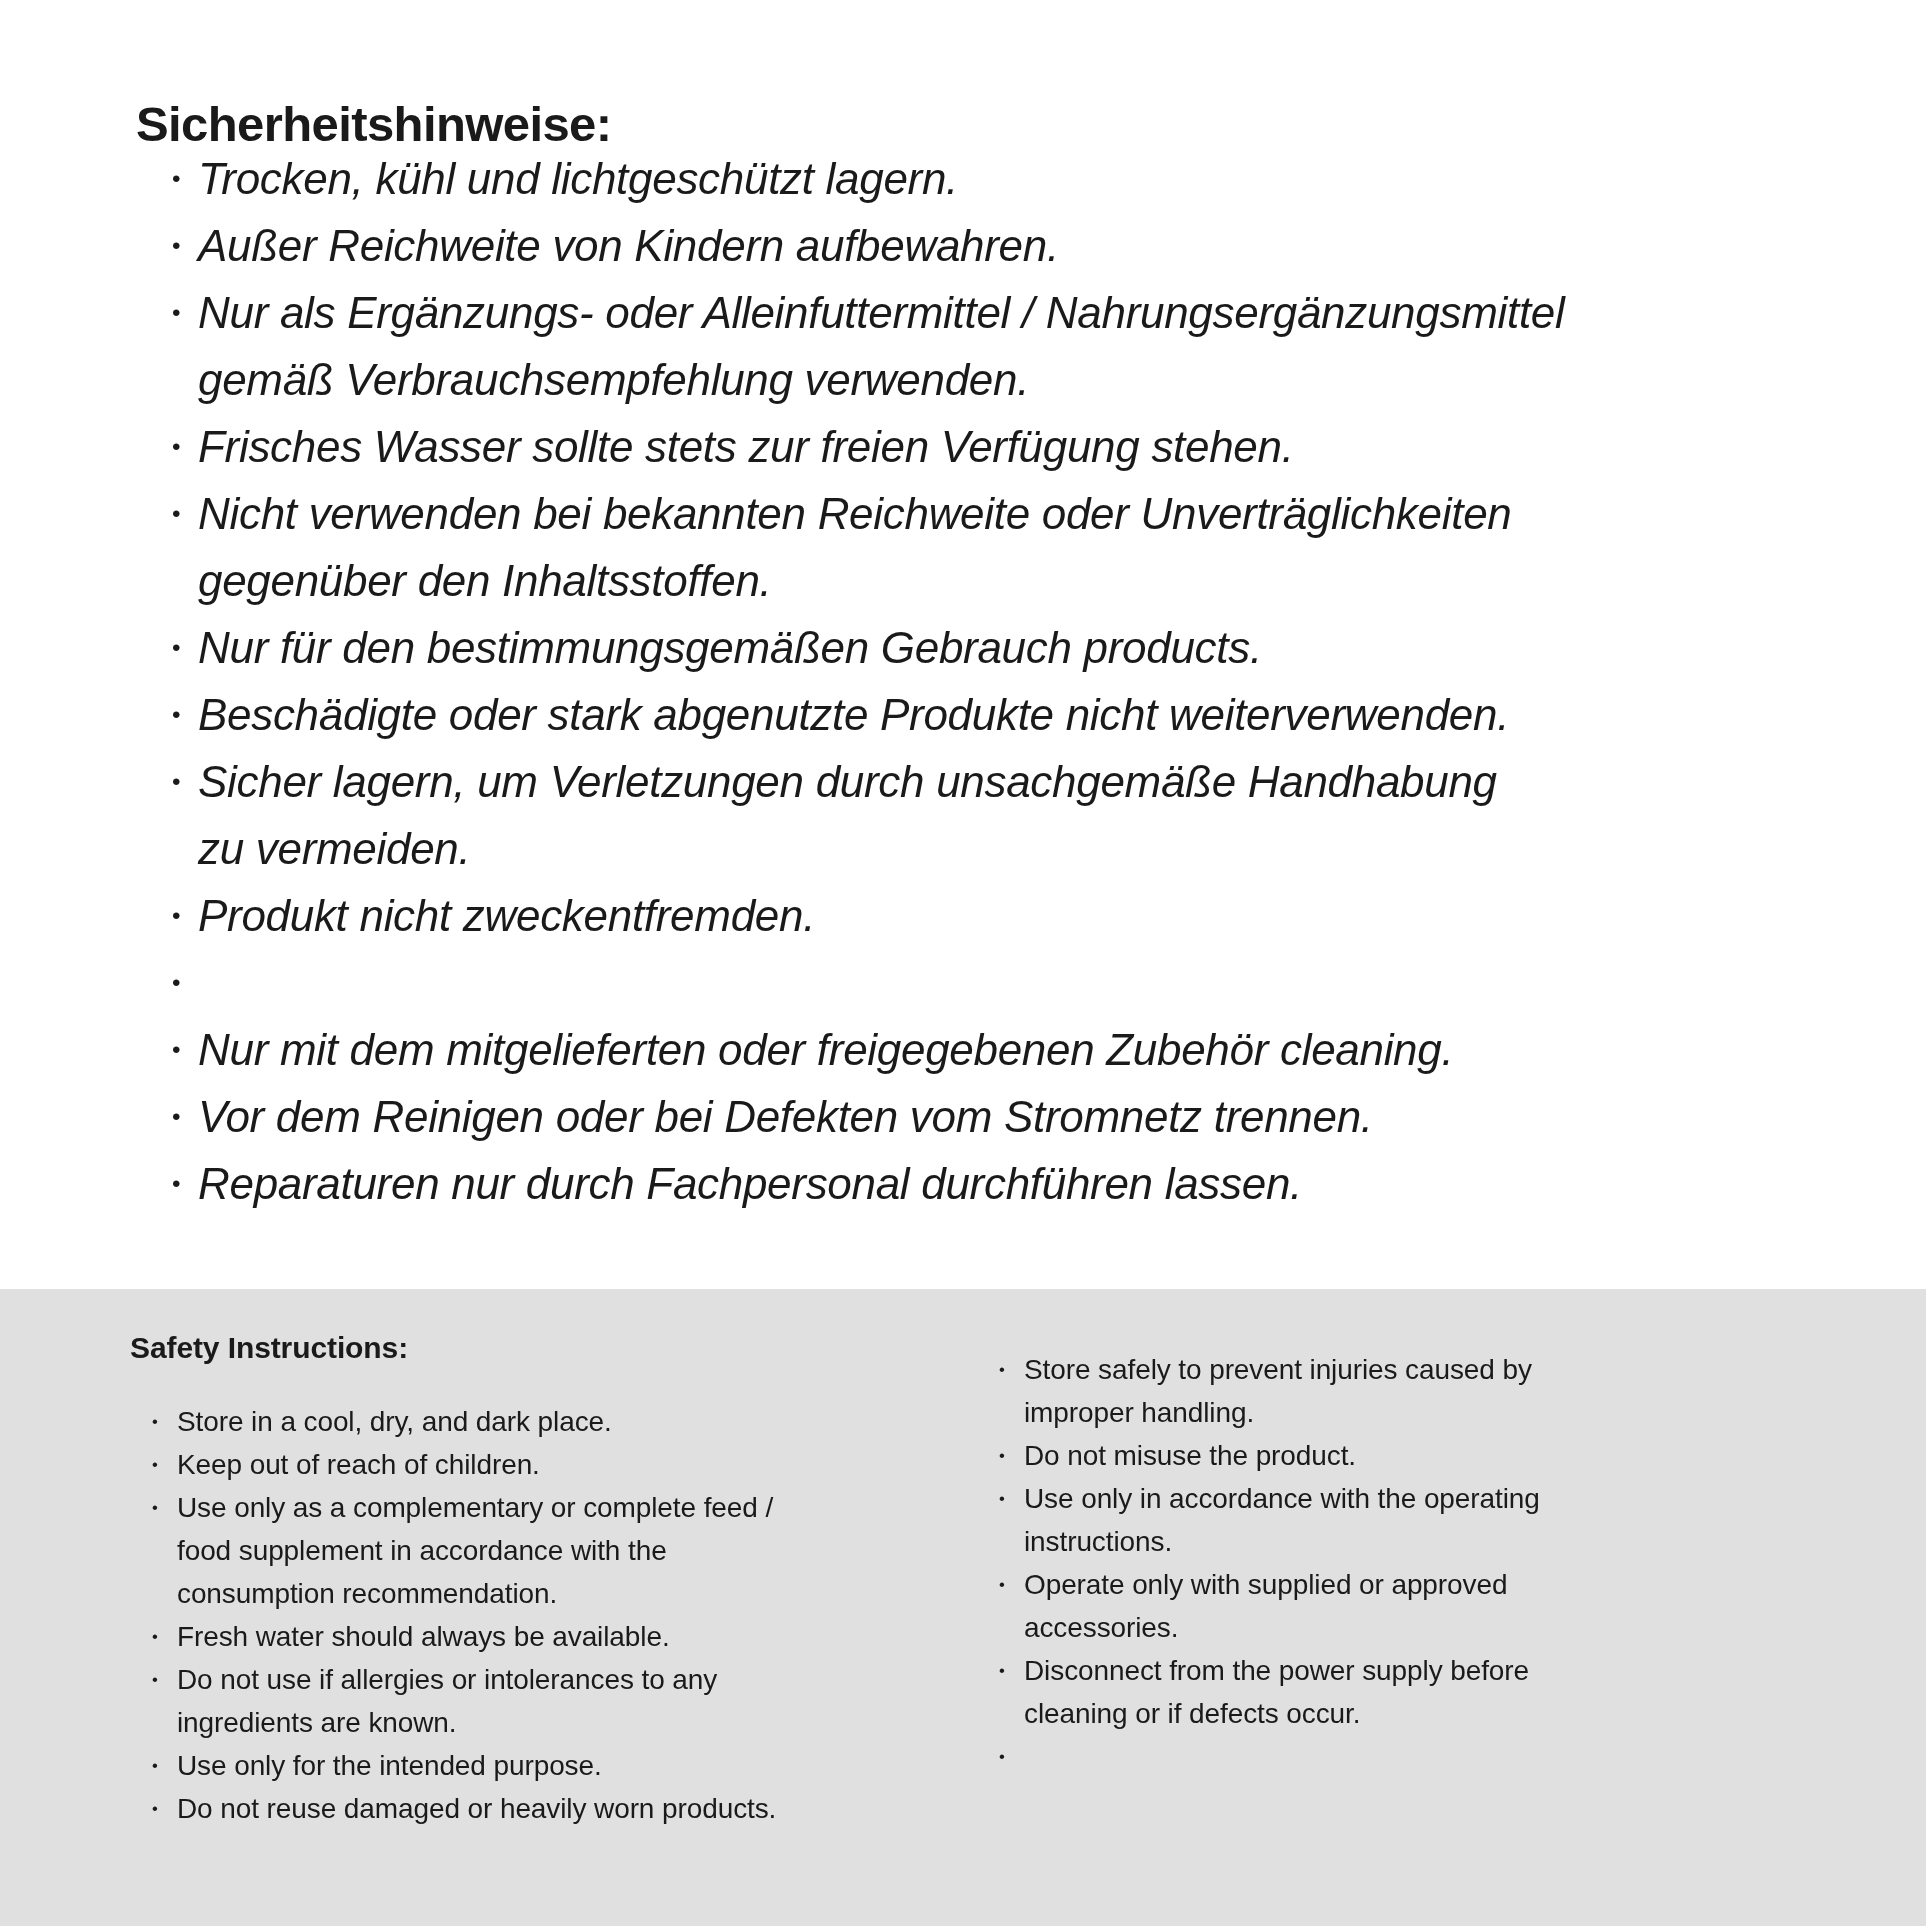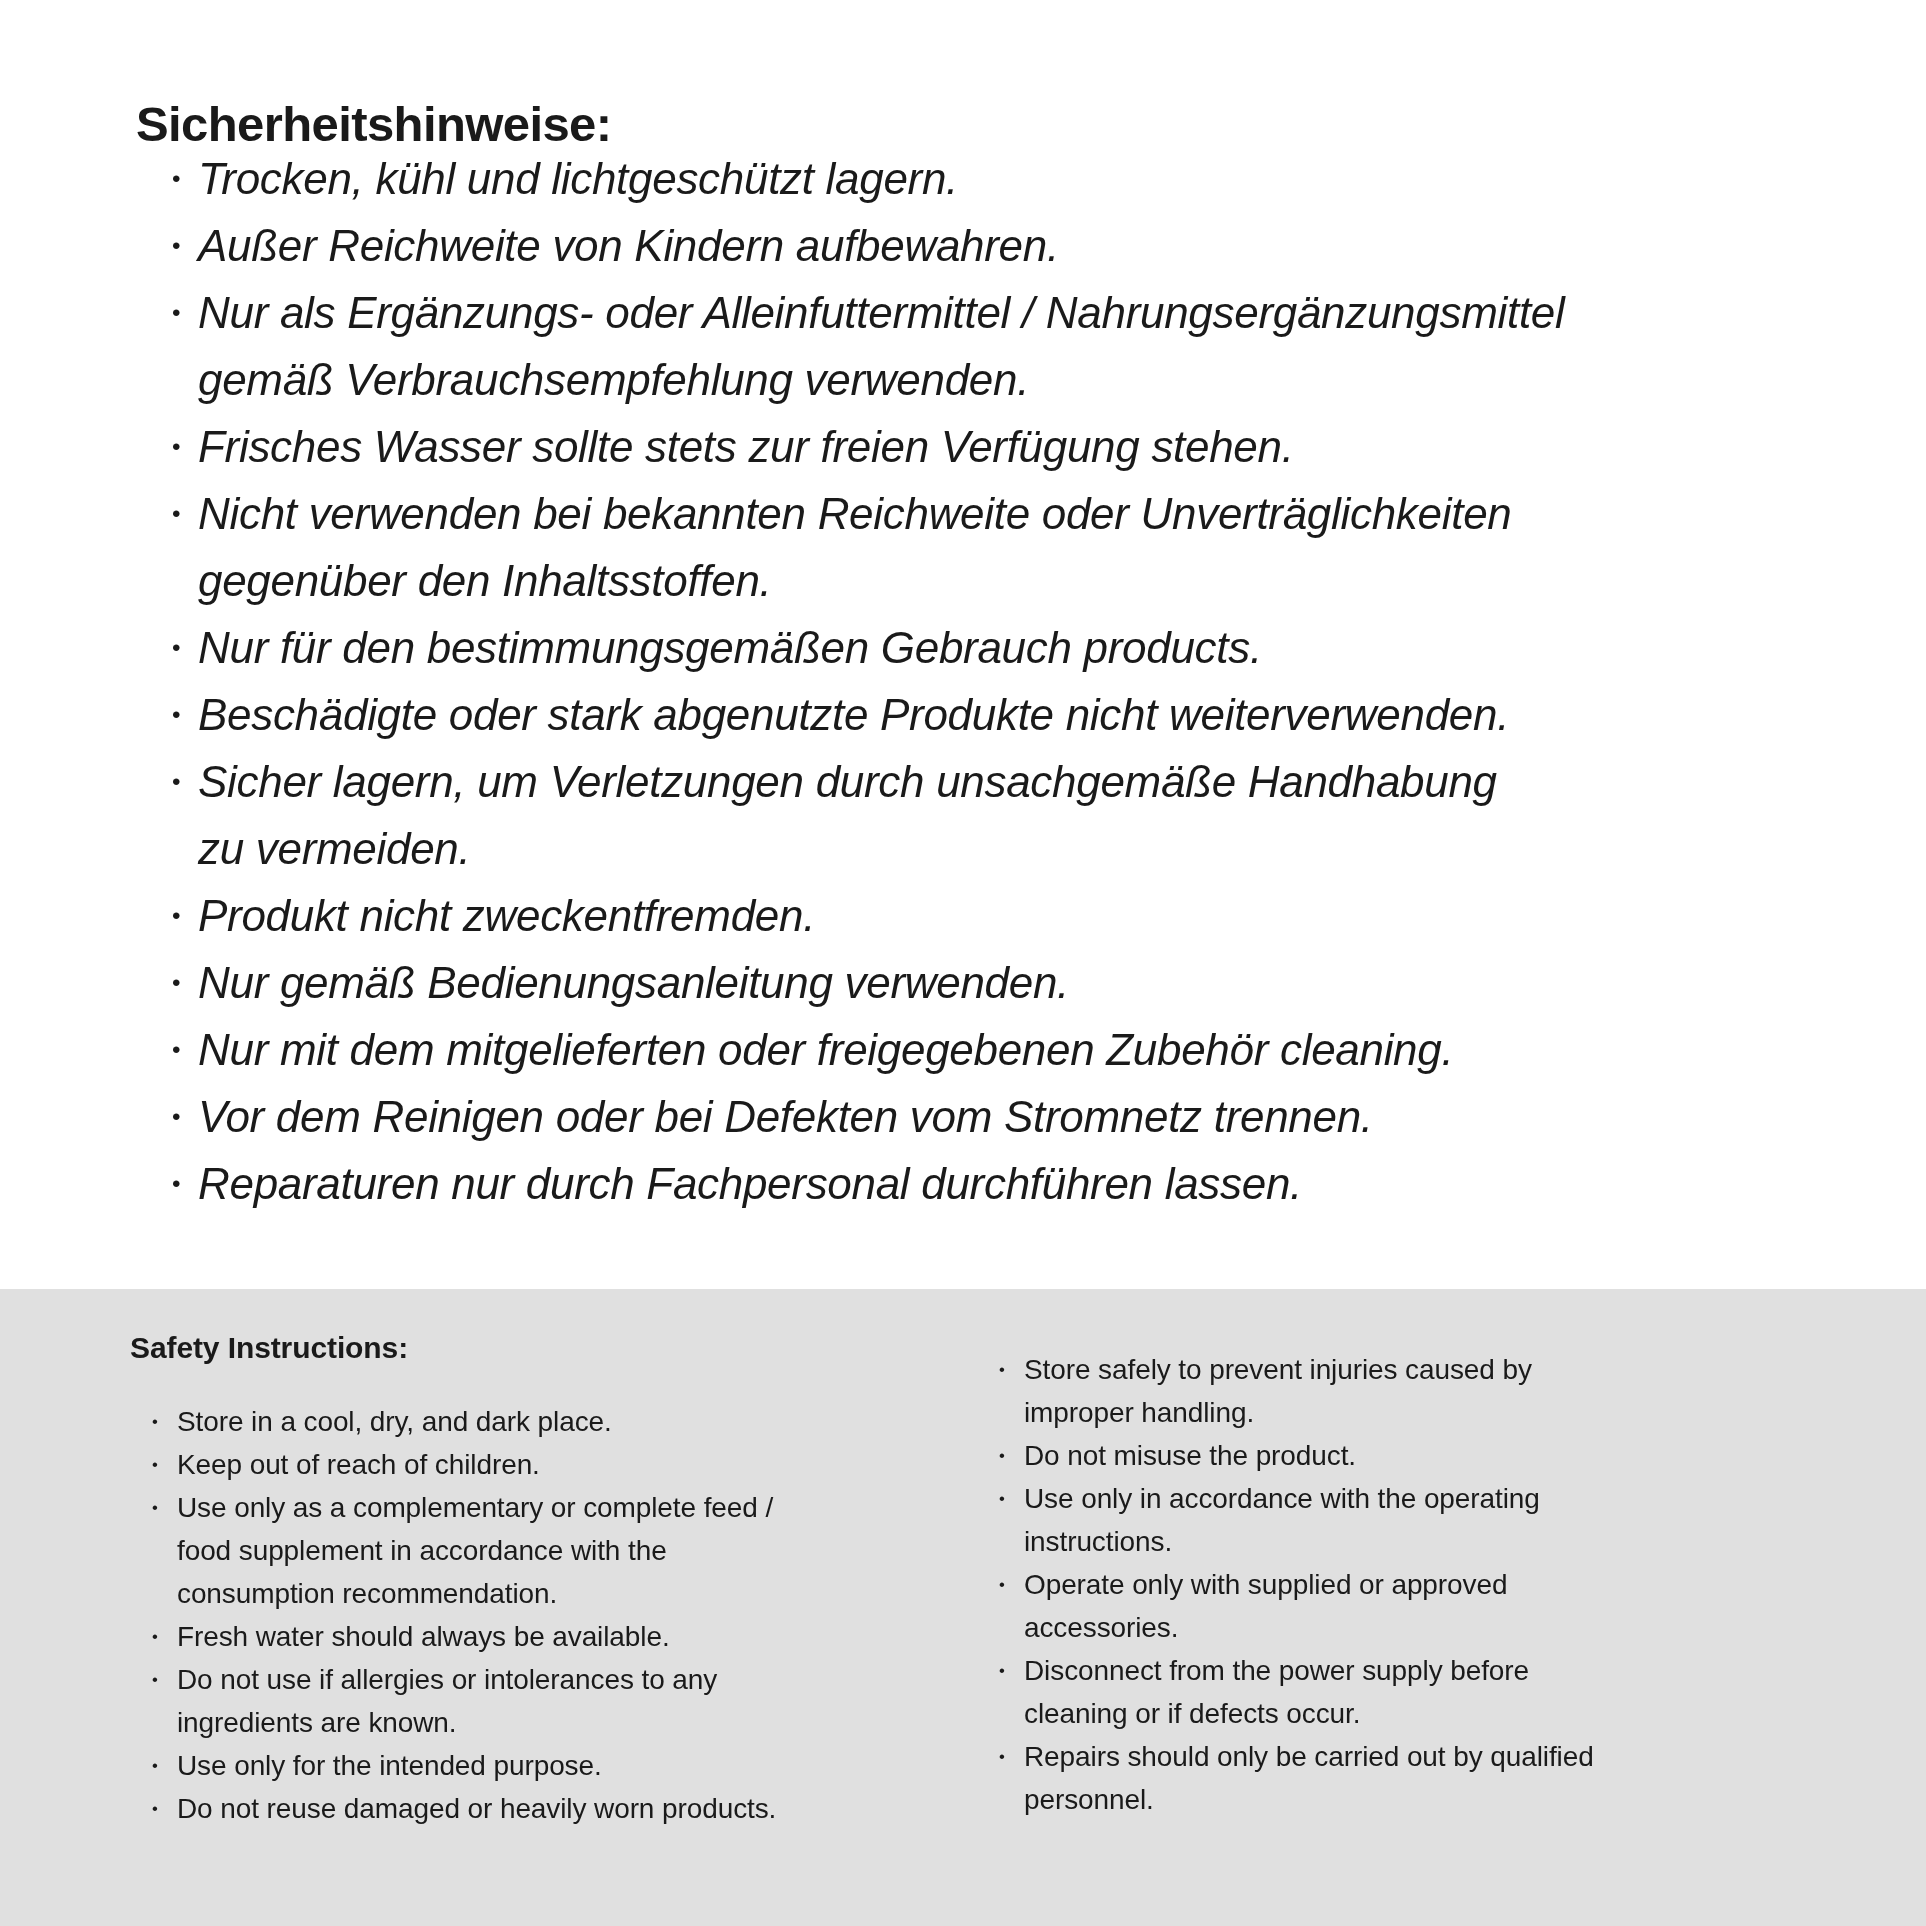--- a/index.html
+++ b/index.html
@@ -96,21 +96,20 @@
         <span class="marker">•</span>
         <span class="txt">Sicher lagern, um Verletzungen durch unsachgemäße Handhabung
 zu vermeiden.</span>
       </li>
     <li>
         <span class="marker">•</span>
         <span class="txt">Produkt nicht zweckentfremden.</span>
       </li>
     <li>
         <span class="marker">•</span>
-        <span class="txt">Nur gemäß Bedienungsanleitung verwenden.</span>
       </li>
     <li>
         <span class="marker">•</span>
         <span class="txt">Nur mit dem mitgelieferten oder freigegebenen Zubehör cleaning.</span>
       </li>
     <li>
         <span class="marker">•</span>
         <span class="txt">Vor dem Reinigen oder bei Defekten vom Stromnetz trennen.</span>
       </li>
     <li>
@@ -177,19 +176,17 @@
         <span class="txt">Operate only with supplied or approved
 accessories.</span>
       </li>
     <li>
         <span class="marker">•</span>
         <span class="txt">Disconnect from the power supply before
 cleaning or if defects occur.</span>
       </li>
     <li>
         <span class="marker">•</span>
-        <span class="txt">Repairs should only be carried out by qualified
-personnel.</span>
       </li>
   </ul>
 
 </div>
 
 
 </body></html>

